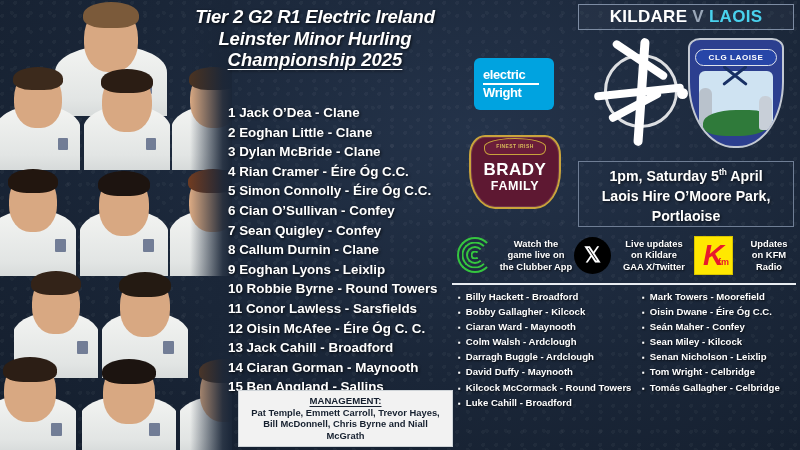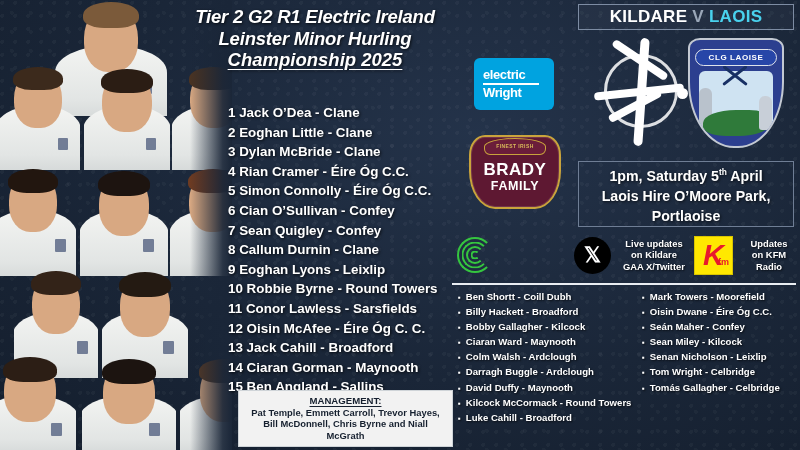--- a/index.html
+++ b/index.html
@@ -409,20 +409,25 @@
 
   <div class="bcast">
 
     <div class="bitem" style="width:118px;">
       <div class="clubber">
         <i class="c1"></i>
           <i class="c2"></i>
           <i class="c3"></i>
           <i class="c4"></i>
       </div>
+      <div class="btext" style="margin-left:4px;width:76px;">
+        <div>Watch the</div>
+        <div>game live on</div>
+        <div>the Clubber App</div>
+      </div>
     </div>
 
     <div class="bitem" style="width:120px;">
       <div class="xlogo">𝕏</div>
       <div class="btext" style="margin-left:4px;width:78px;">
         <div>Live updates</div>
         <div>on Kildare</div>
         <div>GAA X/Twitter</div>
       </div>
     </div>
@@ -438,21 +443,20 @@
         <div>Radio</div>
       </div>
     </div>
   </div>
 
   <div class="divider"></div>
 
   <div class="panel">
     <div class="panel-cols">
       <ul class="pcol">
-        <li>Ben Shortt - Coill Dubh</li>
         <li>Billy Hackett - Broadford</li>
         <li>Bobby Gallagher - Kilcock</li>
         <li>Ciaran Ward - Maynooth</li>
         <li>Colm Walsh - Ardclough</li>
         <li>Darragh Buggle - Ardclough</li>
         <li>David Duffy - Maynooth</li>
         <li>Kilcock McCormack - Round Towers</li>
         <li>Luke Cahill - Broadford</li>
       </ul>
       <ul class="pcol">

